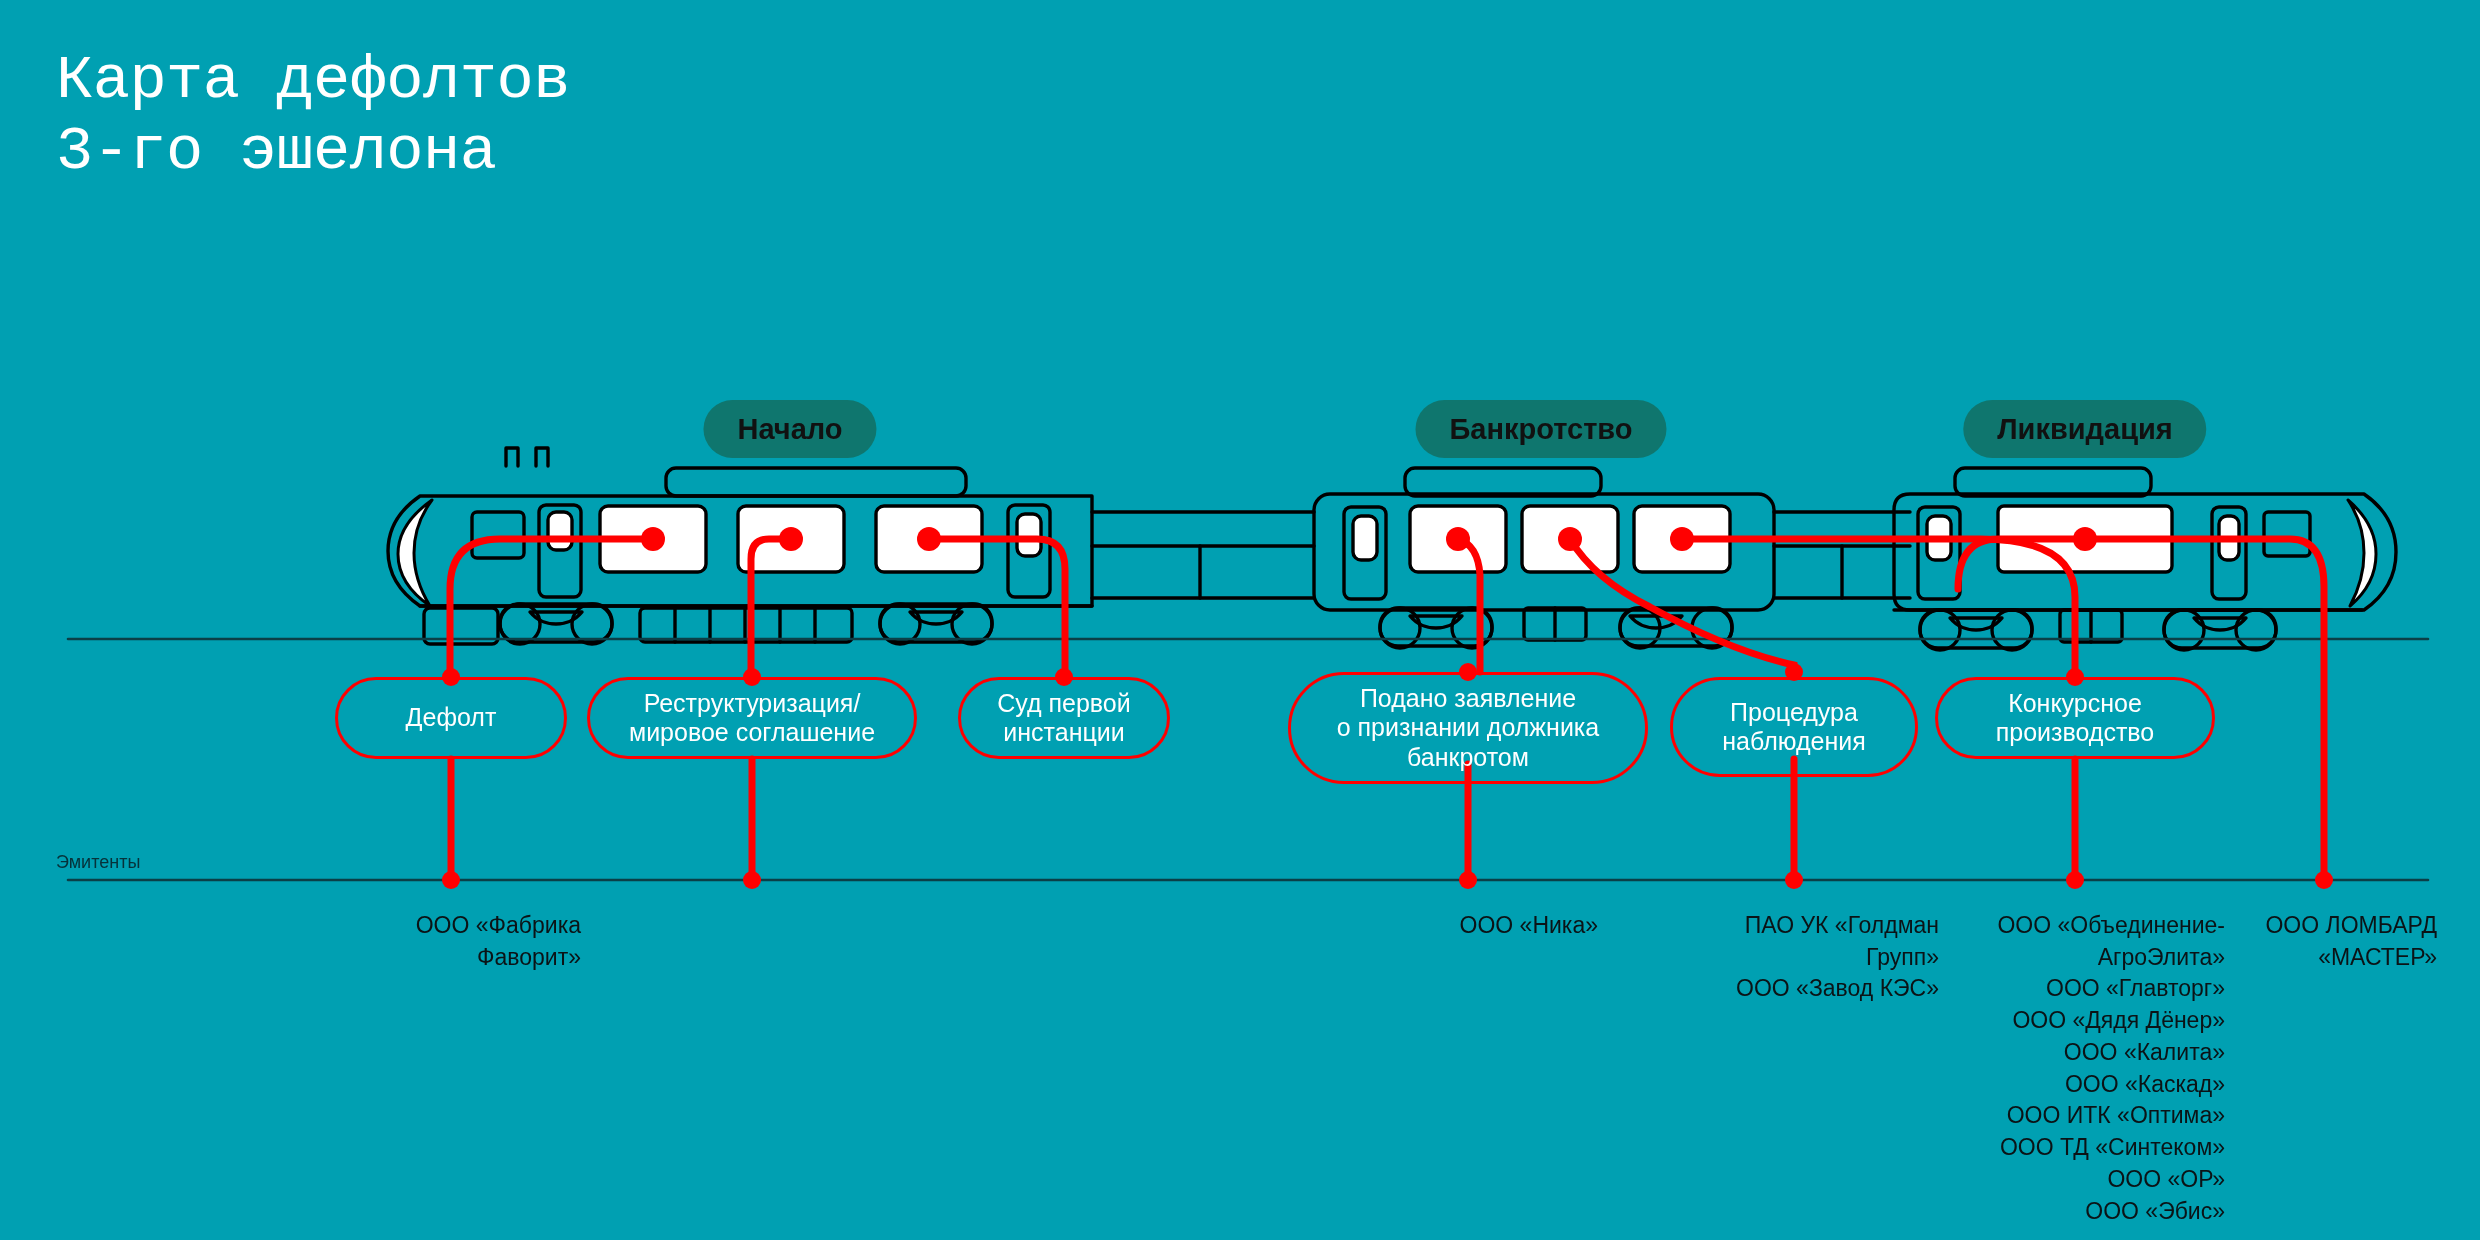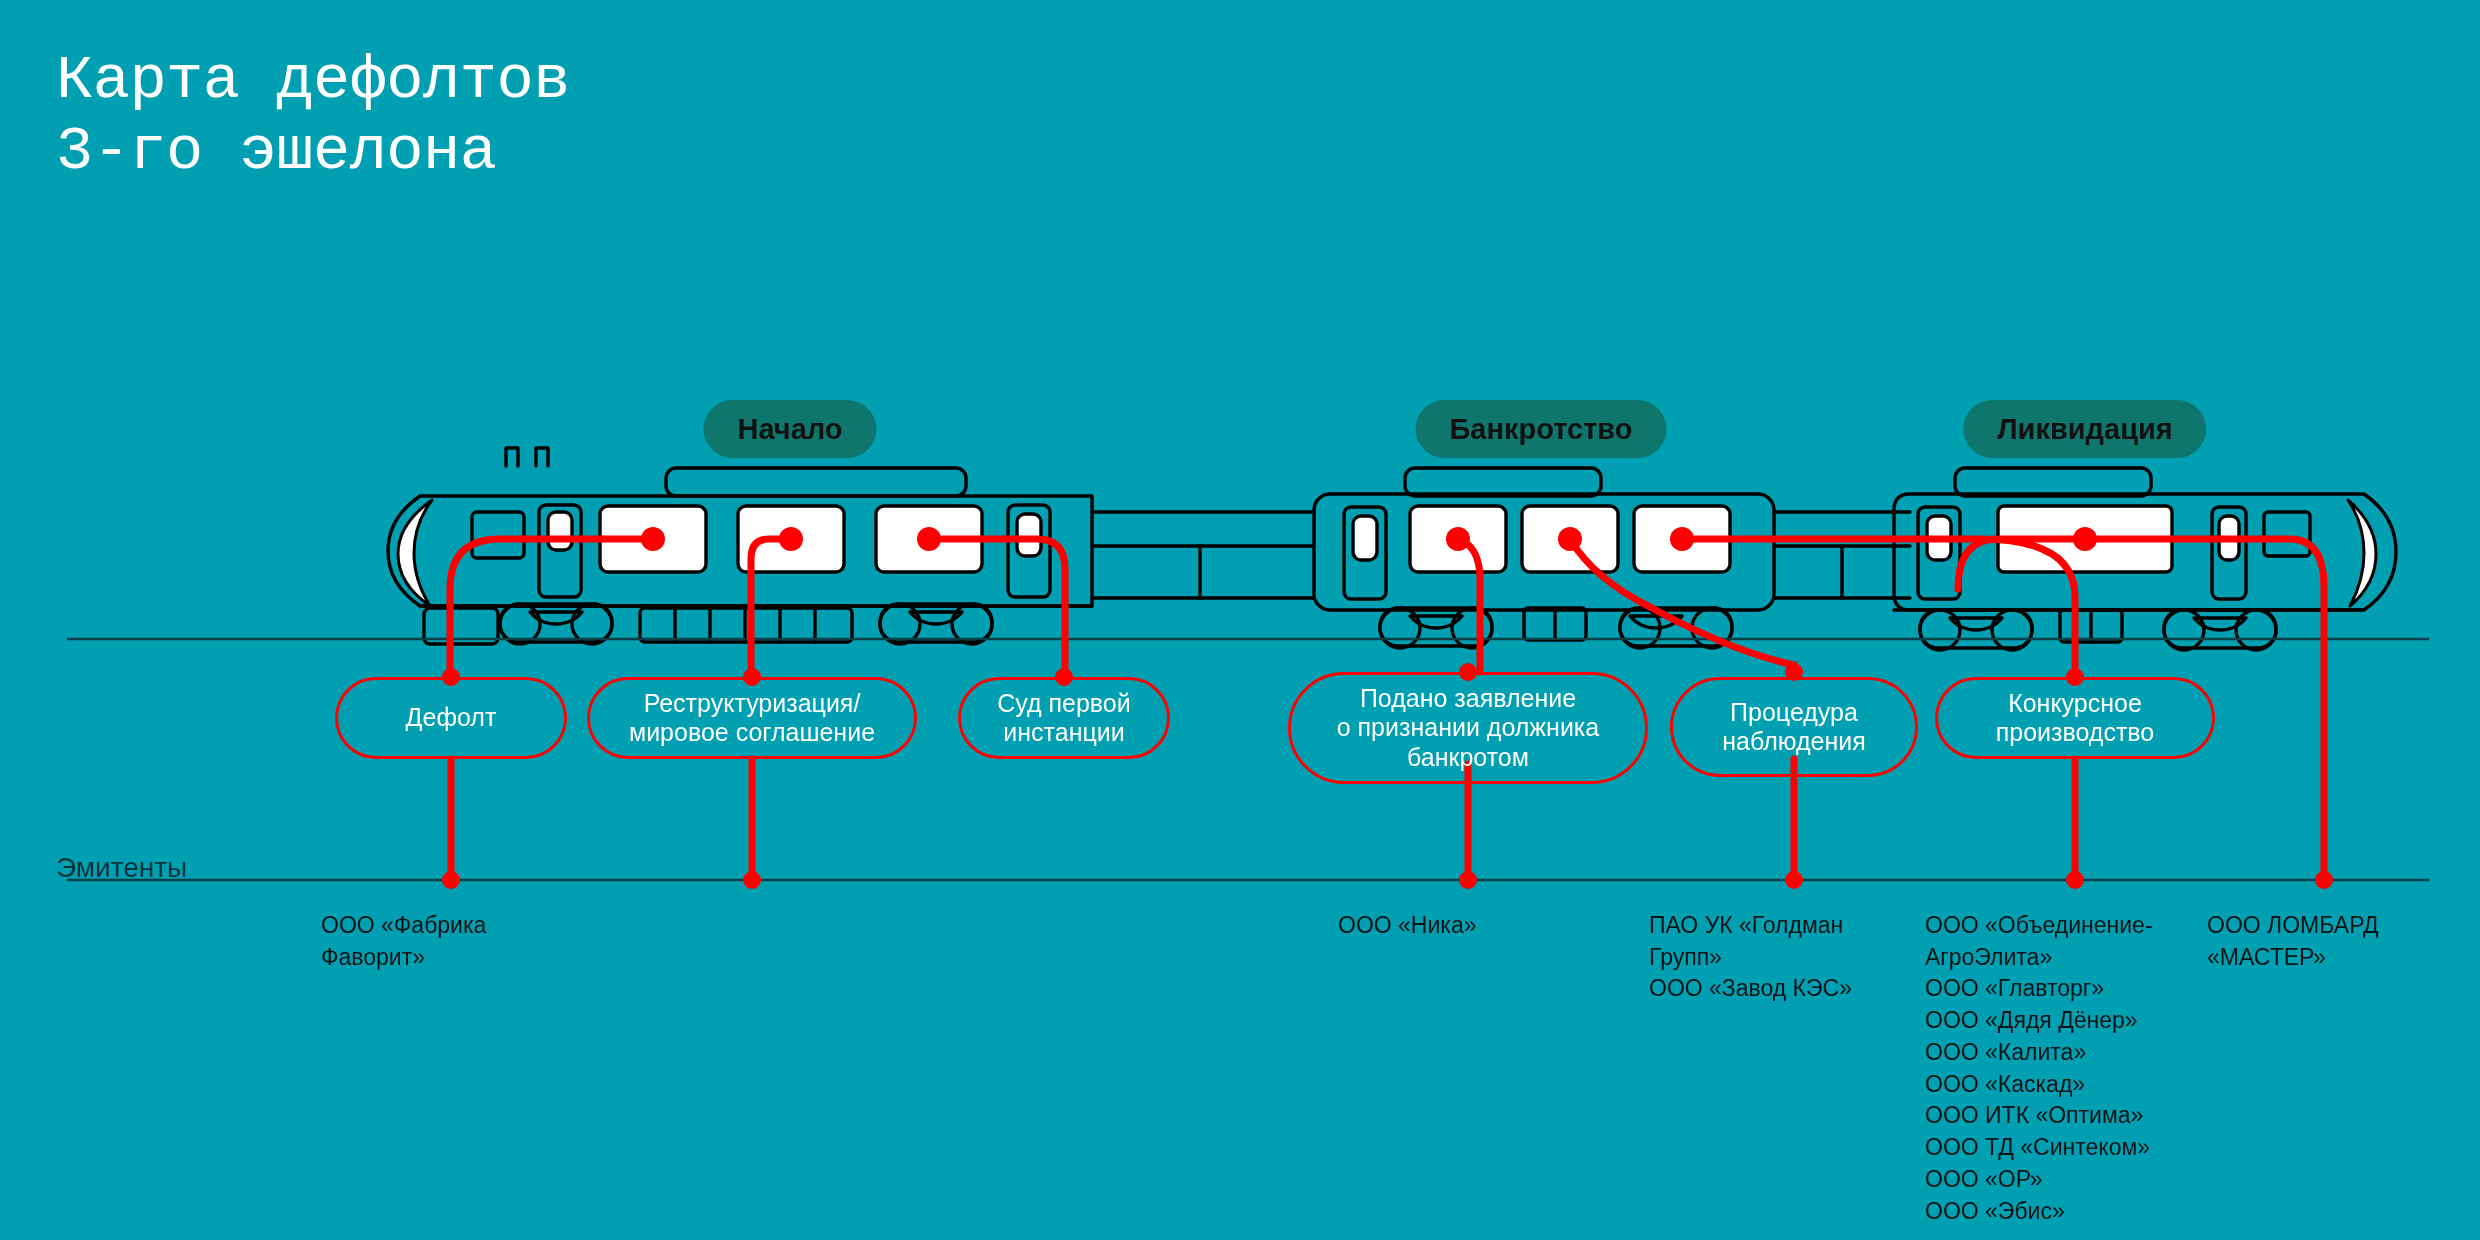--- a/index.html
+++ b/index.html
@@ -30,27 +30,27 @@
     position:absolute;transform:translateX(-50%);
     border:3px solid #ff0000;border-radius:999px;
     color:#ffffff;font-size:25px;line-height:1.18;
     display:flex;align-items:center;justify-content:center;
     text-align:center;padding:10px 24px;box-sizing:border-box;
     white-space:pre-line;
   }
 
   .emitters-label{
     position:absolute;left:56px;top:852px;
-    color:#06323a;font-size:28px;
+    color:#06323a;font-size:18px;
   }
 
   .issuer{
     position:absolute;transform:translateX(-50%);
     color:#0b1316;font-size:23px;line-height:1.38;
-    text-align:left;white-space:pre-line;
+    text-align:right;white-space:pre-line;
   }
 </style>
 </head>
 <body>
 
 <div id="stage">
 
   <div class="title">Карта дефолтов
 3-го эшелона</div>
 

